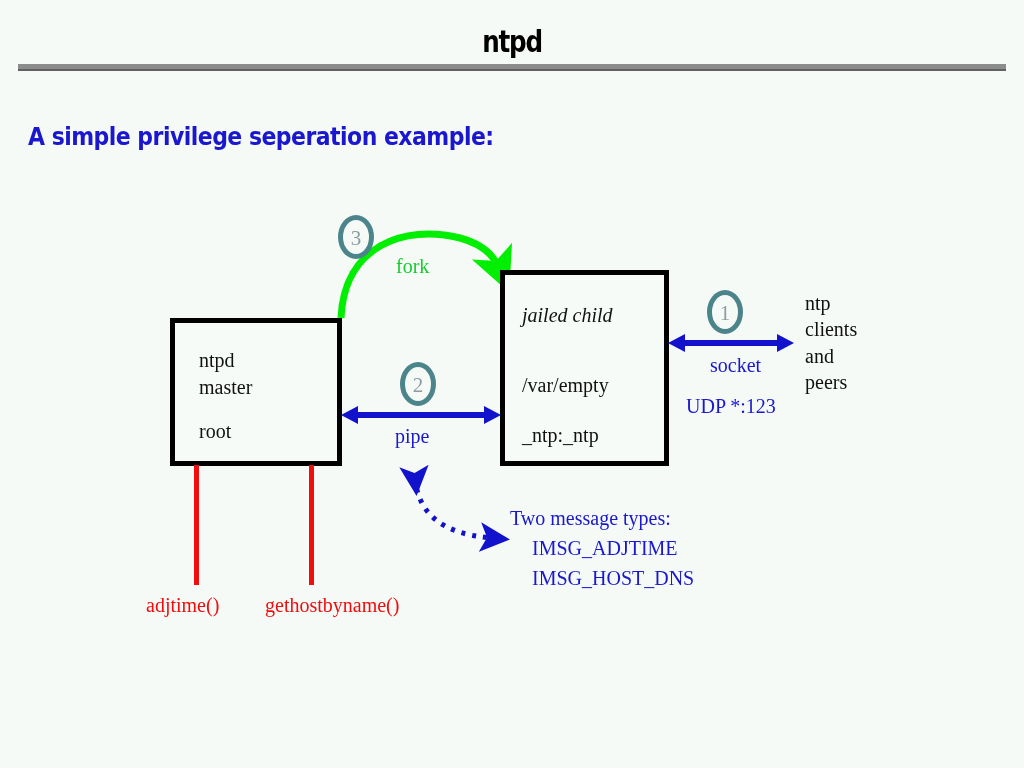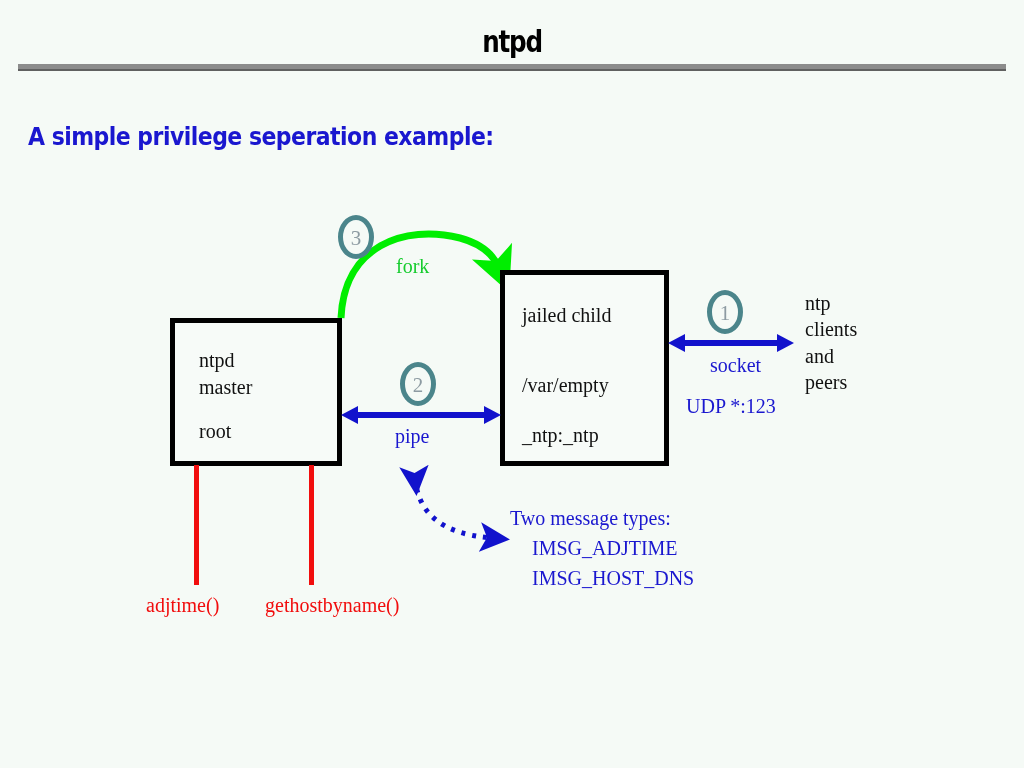--- a/index.html
+++ b/index.html
@@ -68,21 +68,21 @@
     position: absolute;
     white-space: nowrap;
     font-family: "Liberation Serif", serif;
     font-size: 20px;
     color: #111111;
     line-height: 1;
   }
   #m-l1 { left: 24px; top: 27px; }
   #m-l2 { left: 24px; top: 54px; }
   #m-l3 { left: 24px; top: 98px; }
-  #c-l1 { left: 17px; top: 30px; }
+  #c-l1 { left: 17px; top: 30px; font-style: italic; }
   #c-l2 { left: 17px; top: 100px; }
   #c-l3 { left: 17px; top: 150px; }
 
   
   .darrow {
     position: absolute;
     height: 10px;
   }
   .darrow .shaft {
     position: absolute;

